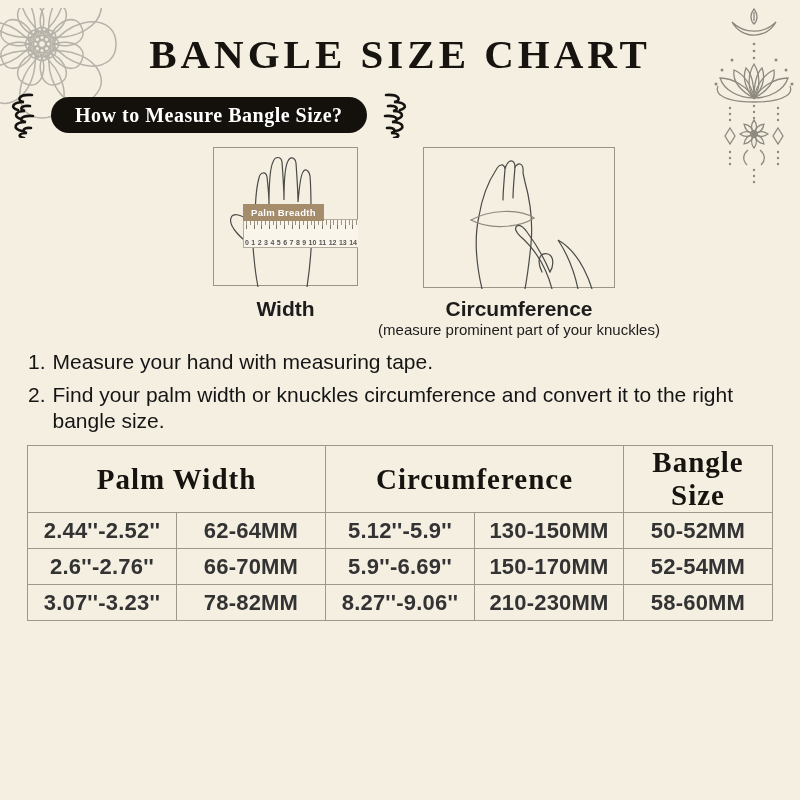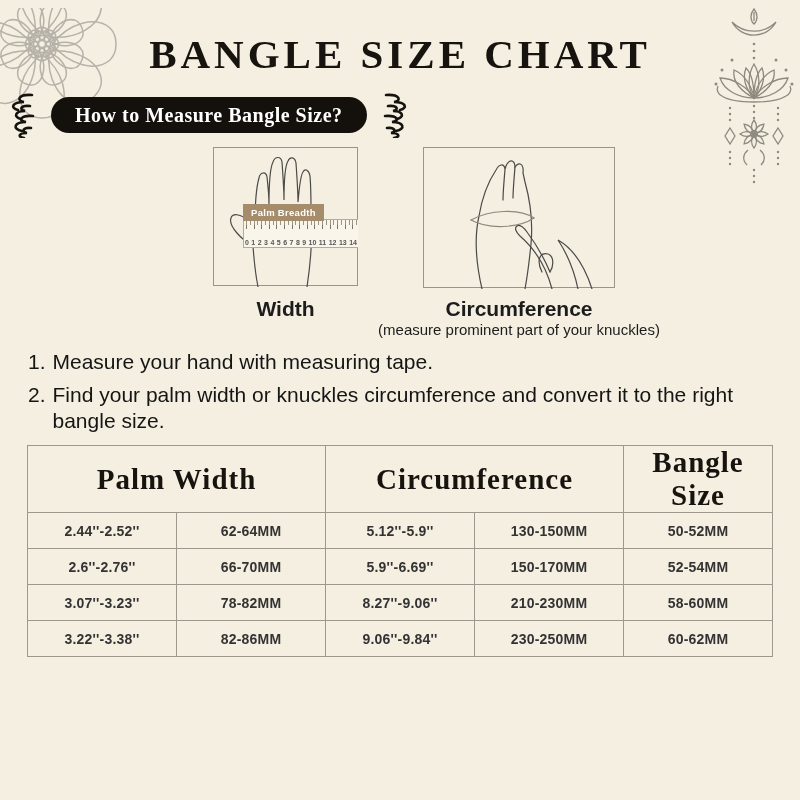--- a/index.html
+++ b/index.html
@@ -50,21 +50,21 @@
     font-size:21px;color:#151515;}
   .inst{display:flex;gap:7px;line-height:26px;margin-bottom:7px;}
   .inst .num{flex:none;}
 
   table.size-table{position:absolute;left:27px;top:437px;width:746px;
     border-collapse:collapse;table-layout:fixed;}
   .size-table th,.size-table td{border:1px solid var(--tbl-border);text-align:center;
     vertical-align:middle;overflow:hidden;}
   .size-table th{height:47px;font-family:"Liberation Serif",serif;font-size:29px;
     font-weight:700;color:var(--ink);letter-spacing:1px;}
-  .size-table td{height:36px;font-size:14px;font-weight:700;color:#333;
+  .size-table td{height:36px;font-size:22px;font-weight:700;color:#333;
     letter-spacing:0.2px;white-space:nowrap;}
 </style>
 </head>
 <body>
 
 <div id="canvas">
 
   <svg class="mandala" width="140" height="140" viewBox="0 0 140 140" fill="none" stroke="#b6b2a9" stroke-width="1.5">
     <defs>
       <path id="petalL" d="M52,36 C70,14 96,8 110,20 C118,28 118,44 110,52 C96,64 70,58 52,36 Z"></path>
@@ -278,23 +278,16 @@
           <td>150-170MM</td>
           <td>52-54MM</td>
         </tr>
         <tr>
           <td>3.07''-3.23''</td>
           <td>78-82MM</td>
           <td>8.27''-9.06''</td>
           <td>210-230MM</td>
           <td>58-60MM</td>
         </tr>
-        <tr>
-          <td>3.22''-3.38''</td>
-          <td>82-86MM</td>
-          <td>9.06''-9.84''</td>
-          <td>230-250MM</td>
-          <td>60-62MM</td>
-        </tr>
       </tbody>
   </table>
 
 </div>
 
 </body></html>

